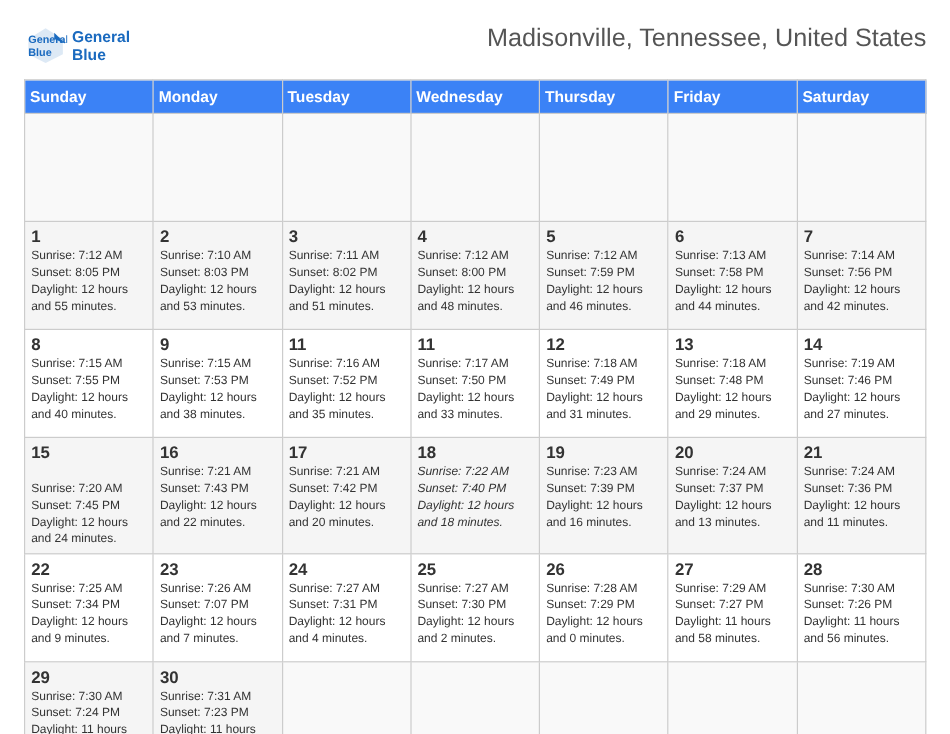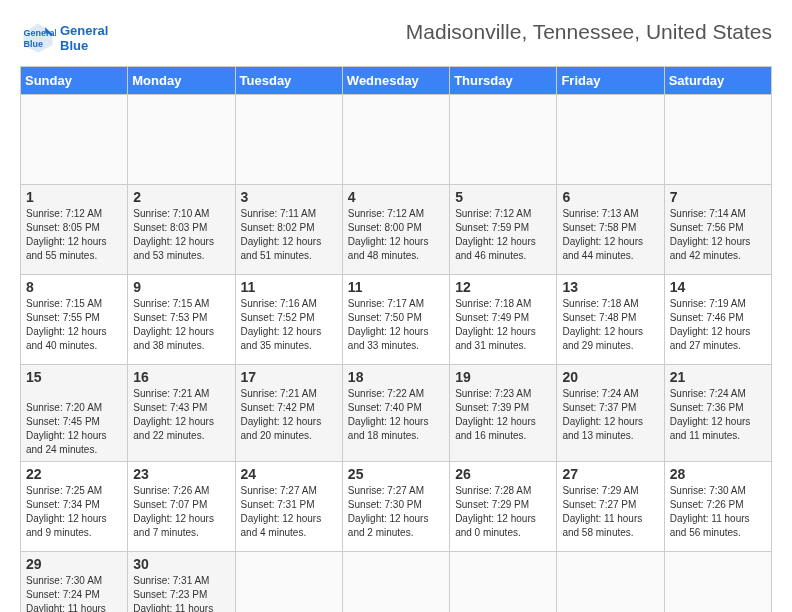--- a/index.html
+++ b/index.html
@@ -241,21 +241,21 @@
         </td>
         <td>
           <span class="day-num">17</span>
           <div class="cell-text" style="white-space: pre-line;">Sunrise: 7:21 AM
 Sunset: 7:42 PM
 Daylight: 12 hours
 and 20 minutes.</div>
         </td>
         <td>
           <span class="day-num">18</span>
-          <div class="cell-text" style="white-space: pre-line;">Sunrise: 7:22 AM
+          <div class="cell-text" style="white-space: pre-line; font-style: italic;">Sunrise: 7:22 AM
 Sunset: 7:40 PM
 Daylight: 12 hours
 and 18 minutes.</div>
         </td>
         <td>
           <span class="day-num">19</span>
           <div class="cell-text" style="white-space: pre-line;">Sunrise: 7:23 AM
 Sunset: 7:39 PM
 Daylight: 12 hours
 and 16 minutes.</div>

